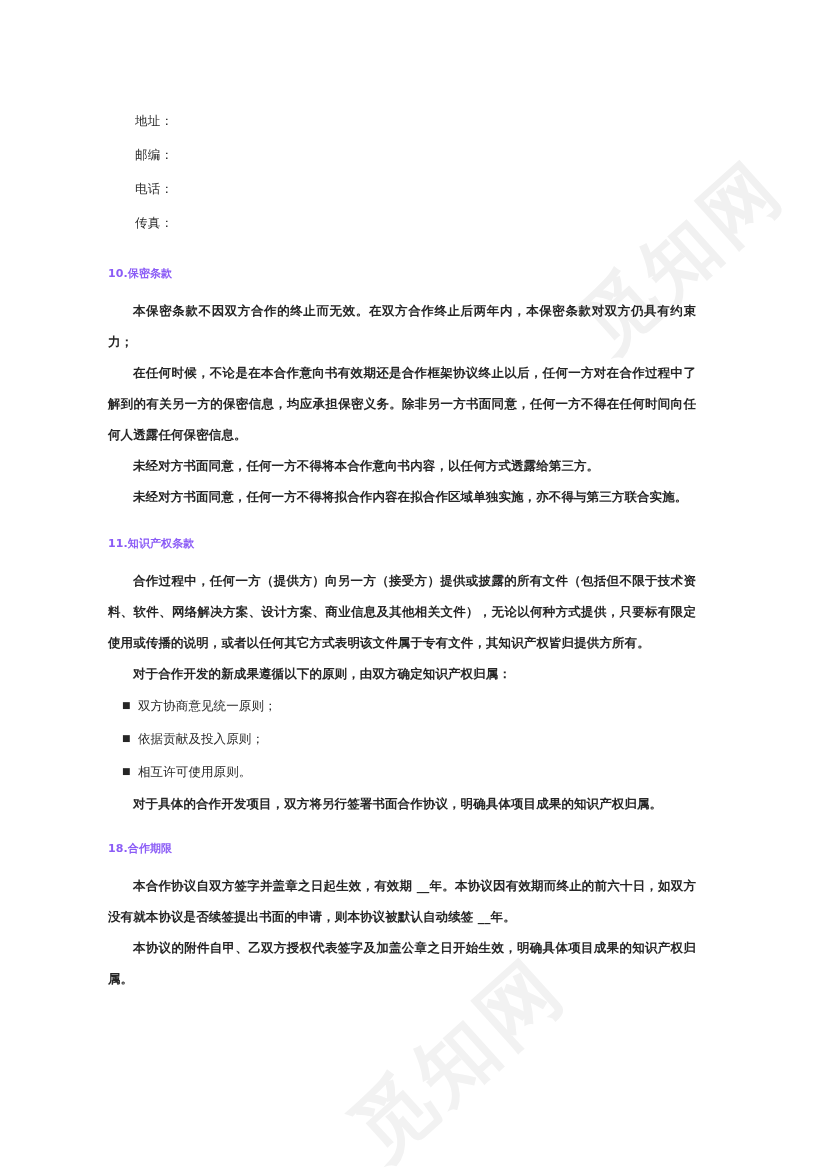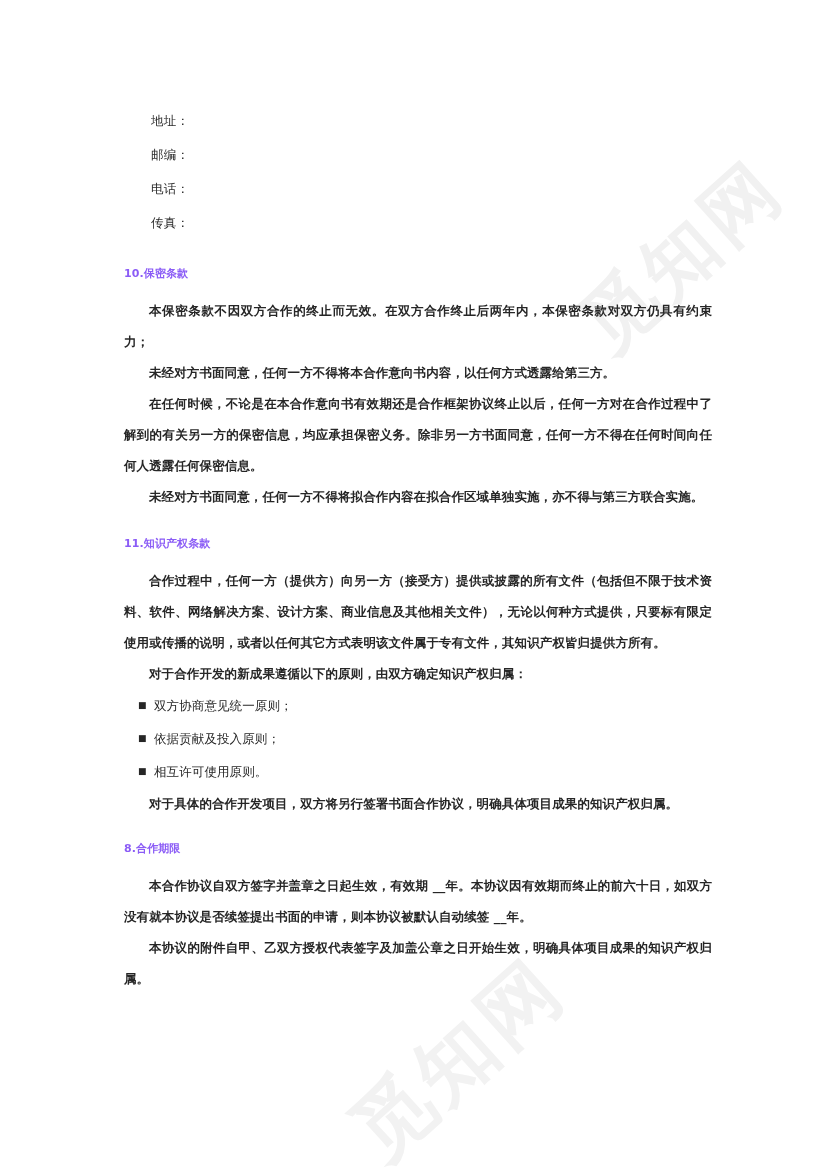--- a/index.html
+++ b/index.html
@@ -53,21 +53,21 @@
   }
 
   
   .page {
     position: relative;
     z-index: 1;
     padding: 0;
   }
   .content {
     position: absolute;
-    left: 124px;
+    left: 108px;
     top: 0;
     width: 588px;
   }
 
   .contact-block {
     margin-top: 104px;
   }
   .contact-line {
     font-size: 12.5px;
     line-height: 34px;
@@ -135,22 +135,22 @@
 
     <div class="contact-block">
       <div class="contact-line">地址：</div>
       <div class="contact-line">邮编：</div>
       <div class="contact-line">电话：</div>
       <div class="contact-line">传真：</div>
     </div>
 
     <div class="section-heading h-10">10.保密条款</div>
     <div class="para indent first">本保密条款不因双方合作的终止而无效。在双方合作终止后两年内，本保密条款对双方仍具有约束力；</div>
+    <div class="para indent gap">在任何时候，不论是在本合作意向书有效期还是合作框架协议终止以后，任何一方对在合作过程中了解到的有关另一方的保密信息，均应承担保密义务。除非另一方书面同意，任何一方不得在任何时间向任何人透露任何保密信息。</div>
     <div class="para indent gap">未经对方书面同意，任何一方不得将本合作意向书内容，以任何方式透露给第三方。</div>
-    <div class="para indent gap">在任何时候，不论是在本合作意向书有效期还是合作框架协议终止以后，任何一方对在合作过程中了解到的有关另一方的保密信息，均应承担保密义务。除非另一方书面同意，任何一方不得在任何时间向任何人透露任何保密信息。</div>
     <div class="para indent gap">未经对方书面同意，任何一方不得将拟合作内容在拟合作区域单独实施，亦不得与第三方联合实施。</div>
 
     <div class="section-heading h-11">11.知识产权条款</div>
     <div class="para indent first">合作过程中，任何一方（提供方）向另一方（接受方）提供或披露的所有文件（包括但不限于技术资料、软件、网络解决方案、设计方案、商业信息及其他相关文件），无论以何种方式提供，只要标有限定使用或传播的说明，或者以任何其它方式表明该文件属于专有文件，其知识产权皆归提供方所有。</div>
     <div class="para indent gap">对于合作开发的新成果遵循以下的原则，由双方确定知识产权归属：</div>
 
     <ul class="bullet-list">
       <li class="bullet-item">
         <span class="marker">■</span>
         <span>双方协商意见统一原则；</span>
@@ -160,18 +160,18 @@
         <span>依据贡献及投入原则；</span>
       </li>
       <li class="bullet-item">
         <span class="marker">■</span>
         <span>相互许可使用原则。</span>
       </li>
     </ul>
 
     <div class="para indent gap">对于具体的合作开发项目，双方将另行签署书面合作协议，明确具体项目成果的知识产权归属。</div>
 
-    <div class="section-heading h-12">8.合作期限</div>
+    <div class="section-heading h-12">18.合作期限</div>
     <div class="para indent first">本合作协议自双方签字并盖章之日起生效，有效期 __年。本协议因有效期而终止的前六十日，如双方没有就本协议是否续签提出书面的申请，则本协议被默认自动续签 __年。</div>
     <div class="para indent gap">本协议的附件自甲、乙双方授权代表签字及加盖公章之日开始生效，明确具体项目成果的知识产权归属。</div>
 
   </div>
 </div>
 
 </body></html>

